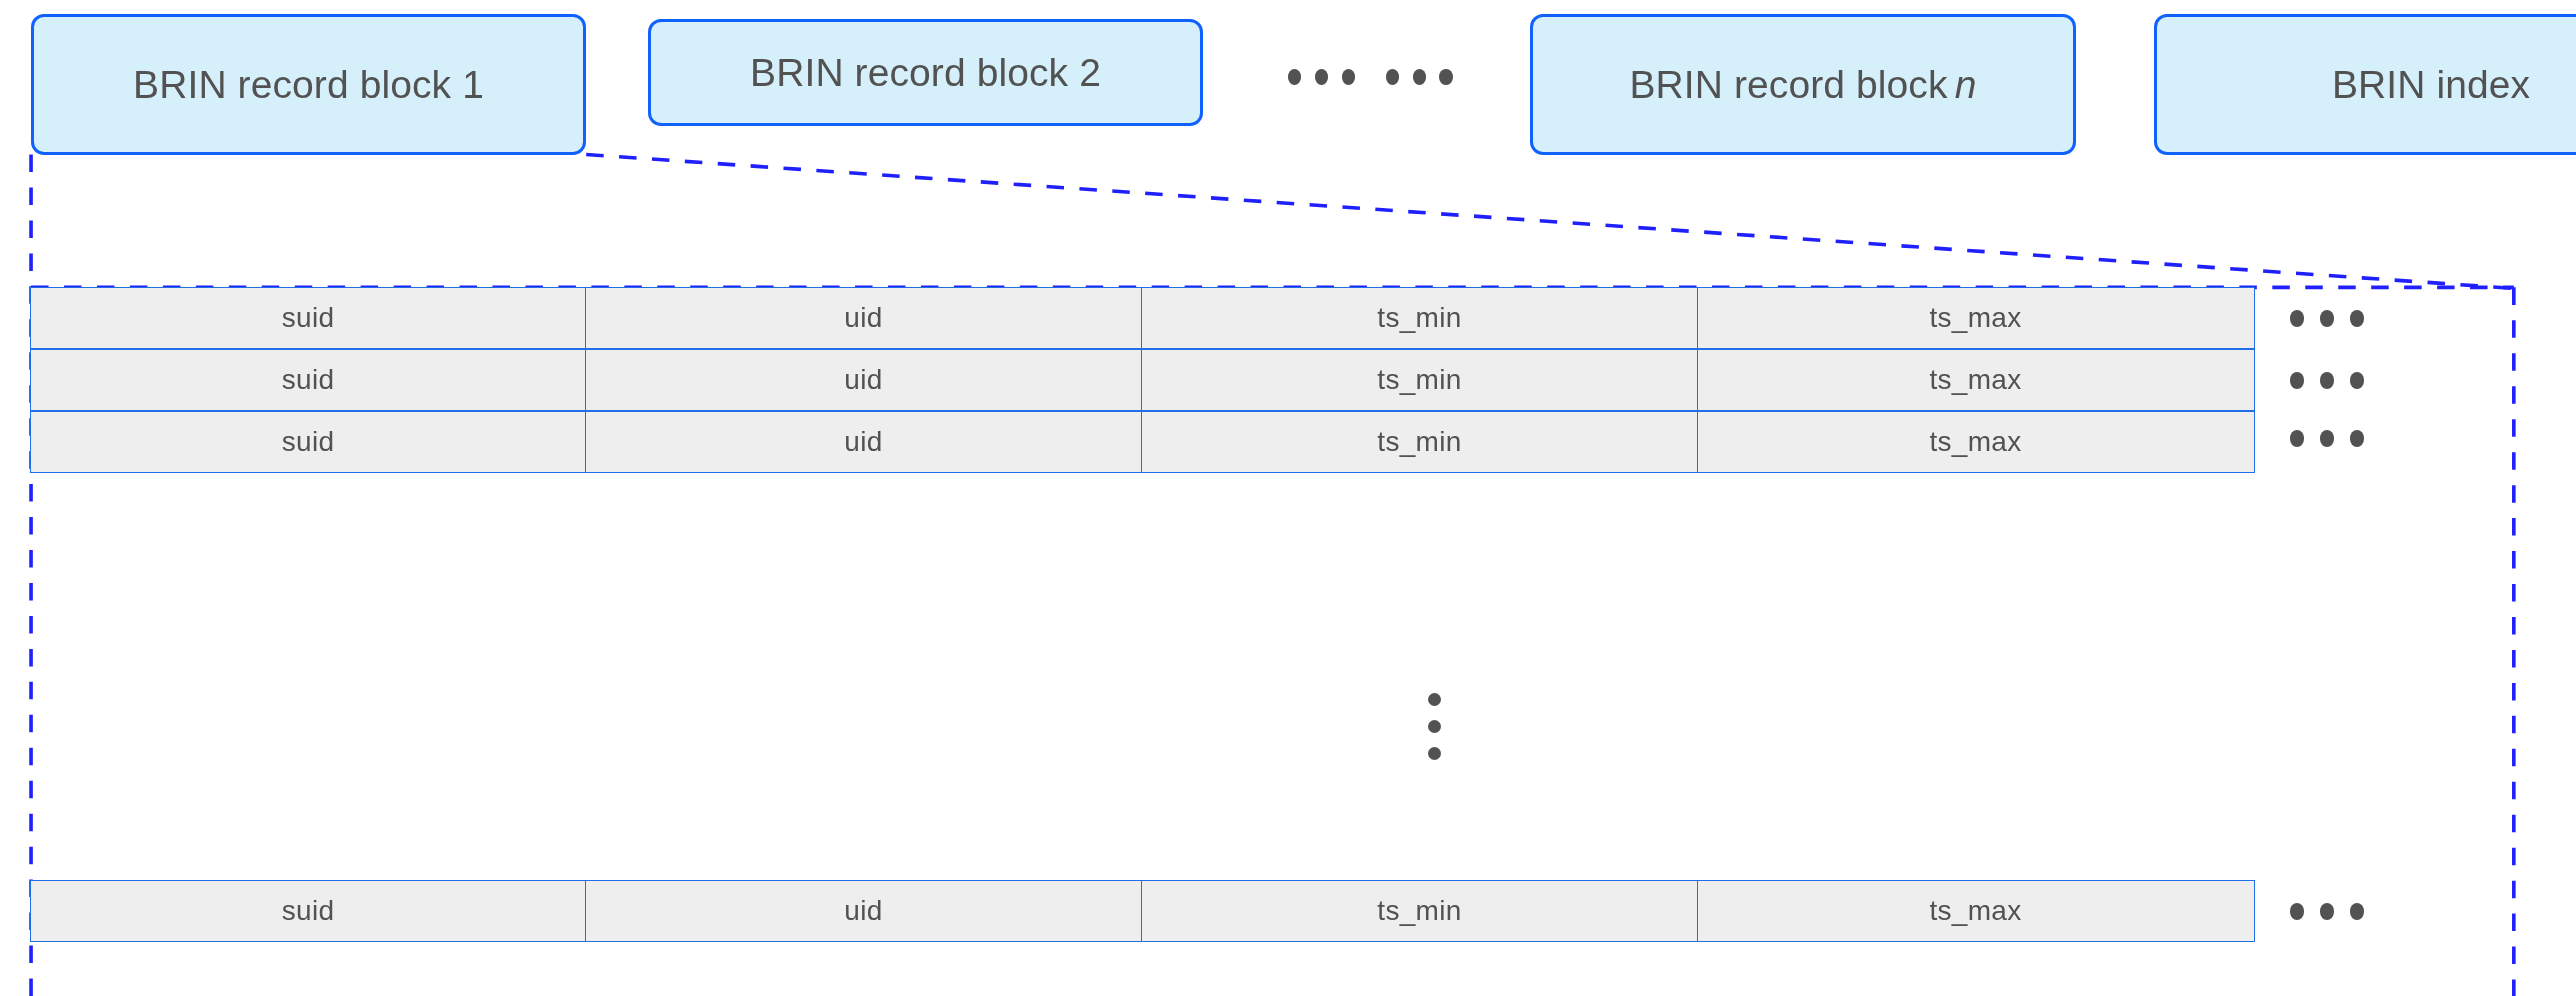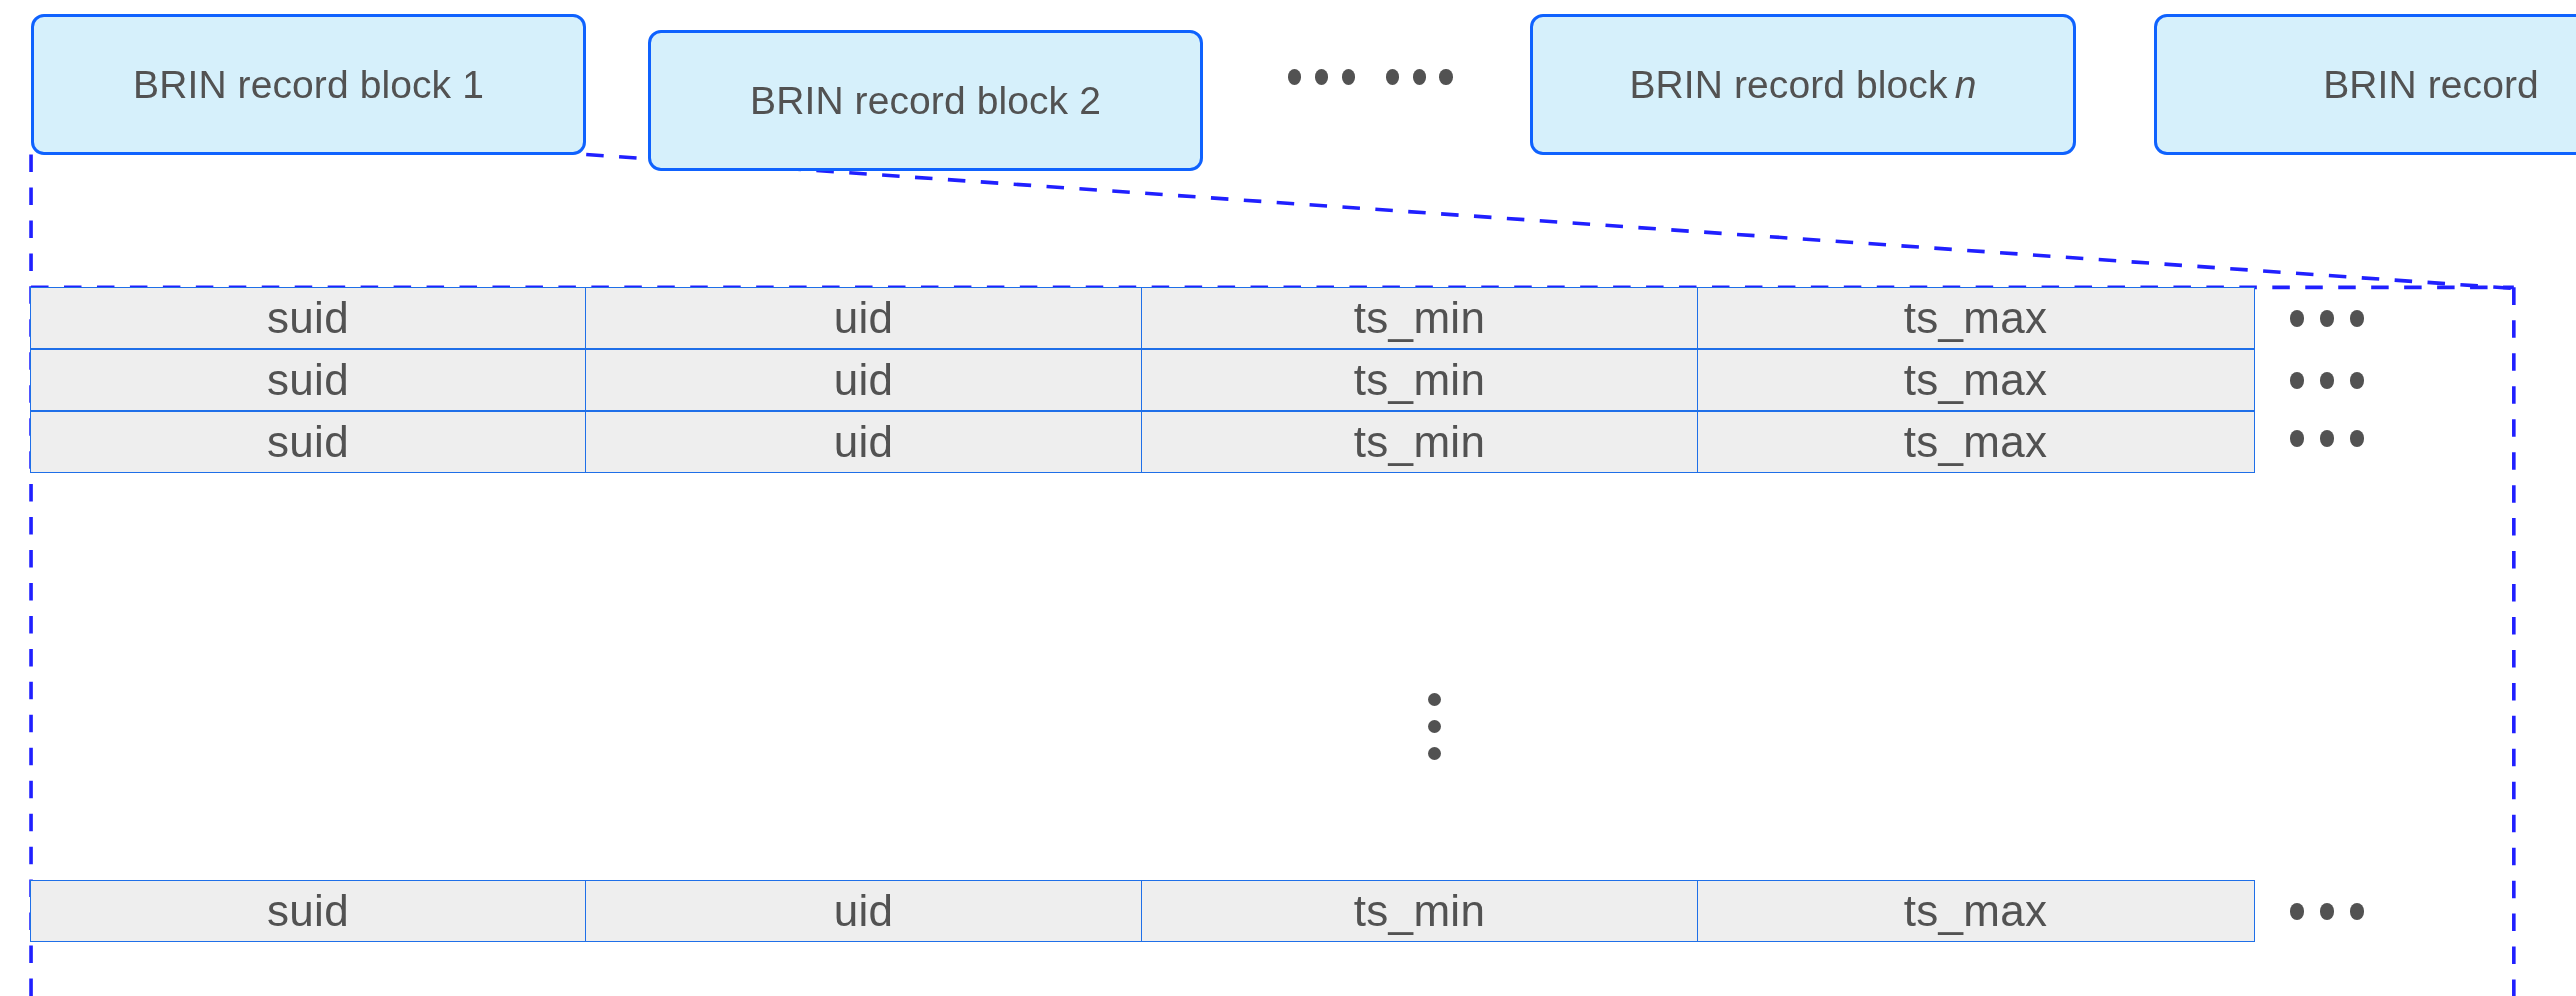--- a/index.html
+++ b/index.html
@@ -62,21 +62,21 @@
     box-sizing:border-box;
   }
   .cell{
     box-sizing:border-box;
     background:#eeeeee;
     border:1.5px solid #1f6fe8;
     display:flex;
     align-items:center;
     justify-content:center;
     color:#525252;
-    font-size:44px;
+    font-size:28px;
     letter-spacing:0.3px;
     margin-left:-1.5px;
   }
   .cell:first-child{margin-left:0;}
   .row-ellipsis{
     position:absolute;
     display:flex;
     gap:15.5px;
     align-items:center;
   }
@@ -108,21 +108,21 @@
 
     <line x1="59" y1="558" x2="4880" y2="558" stroke="#2020ff" stroke-width="7" stroke-dasharray="34 30"></line>
 
     <line x1="4880" y1="558" x2="4880" y2="1934" stroke="#2020ff" stroke-width="7" stroke-dasharray="34 30"></line>
   </svg>
 
   <div class="block" style="left:31px;top:14px;width:555px;height:141px;">
     <span>BRIN record block 1</span>
   </div>
 
-  <div class="block" style="left:648px;top:30px;width:555px;height:141px;">
+  <div class="block" style="left:648px;top:19px;width:555px;height:107px;">
     <span>BRIN record block 2</span>
   </div>
 
   <div class="h-ellipsis" style="left:1288px;top:69px;">
     <span class="grp">
       <span class="dot"></span>
       <span class="dot"></span>
       <span class="dot"></span>
     </span>
     <span class="grp">
@@ -131,21 +131,21 @@
       <span class="dot"></span>
     </span>
   </div>
 
   <div class="block" style="left:1530px;top:14px;width:546px;height:141px;">
     <span>BRIN record block</span>
     <span class="ital">n</span>
   </div>
 
   <div class="block" style="left:2154px;top:14px;width:554px;height:141px;">
-    <span>BRIN record</span>
+    <span>BRIN index</span>
   </div>
 
   <div class="grid" style="left:30px;top:287px;width:2225px;height:62px;">
     <div class="cell" style="width:556px;height:62px;">suid</div>
     <div class="cell" style="width:558px;height:62px;">uid</div>
     <div class="cell" style="width:557px;height:62px;">ts_min</div>
     <div class="cell" style="width:558px;height:62px;">ts_max</div>
   </div>
   <div class="row-ellipsis" style="left:2290px;top:310px;">
     <span class="dot"></span>

